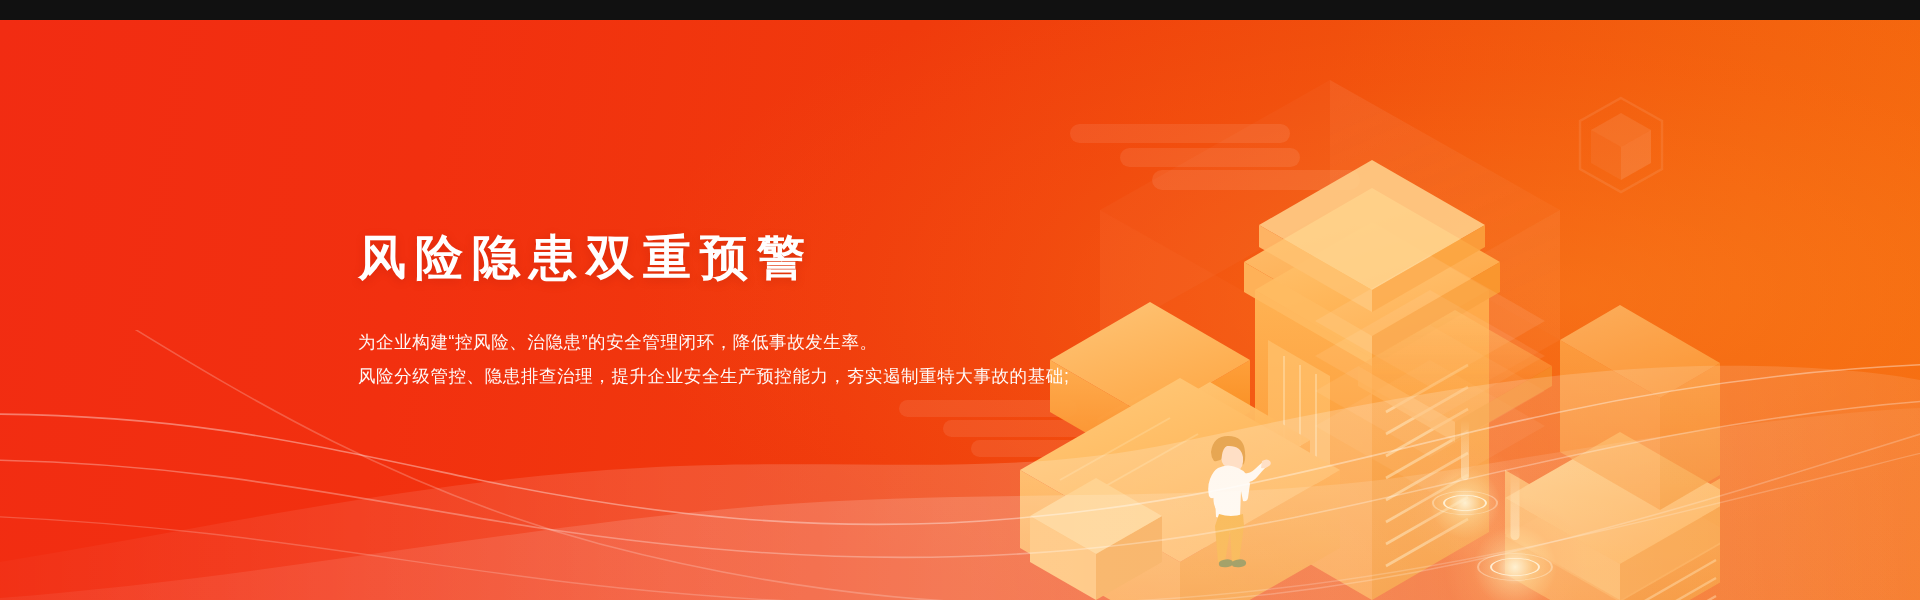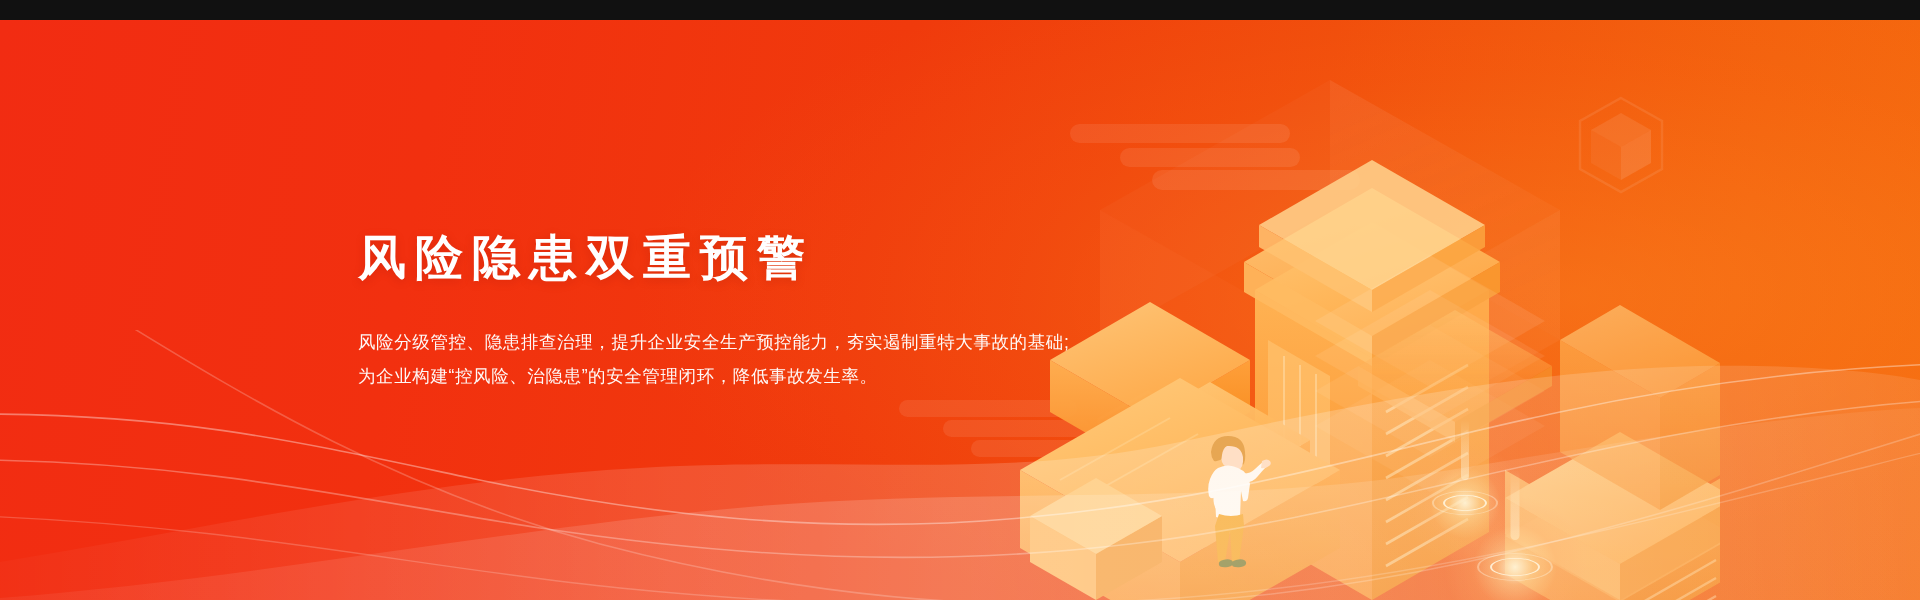--- a/index.html
+++ b/index.html
@@ -321,18 +321,18 @@
 
     <path d="M-20 84 C180 84 300 112 470 148 C640 184 820 206 1020 188 C1230 170 1380 120 1560 82 C1700 52 1830 38 1940 34" fill="none" stroke="rgba(255,255,255,0.38)" stroke-width="1.6"></path>
     <path d="M-20 130 C200 132 360 170 540 198 C740 228 930 238 1130 214 C1320 192 1480 140 1680 104 C1790 84 1880 74 1940 70" fill="none" stroke="rgba(255,255,255,0.30)" stroke-width="1.6"></path>
     <path d="M120 -10 C250 70 400 160 600 214 C790 264 980 284 1180 272 C1380 260 1560 214 1740 160 C1830 132 1900 110 1940 98" fill="none" stroke="rgba(255,255,255,0.22)" stroke-width="1.6"></path>
     <path d="M-20 186 C240 196 420 238 620 258 C840 280 1060 284 1280 258 C1490 234 1680 182 1870 136 C1900 128 1925 122 1940 119" fill="none" stroke="rgba(255,255,255,0.20)" stroke-width="1.4"></path>
   </svg>
 
   <div id="copy">
     <h1 id="headline">风险隐患双重预警</h1>
     <div id="subcopy">
+      <div class="subline">为企业构建“控风险、治隐患”的安全管理闭环，降低事故发生率。</div>
       <div class="subline">风险分级管控、隐患排查治理，提升企业安全生产预控能力，夯实遏制重特大事故的基础;</div>
-      <div class="subline">为企业构建“控风险、治隐患”的安全管理闭环，降低事故发生率。</div>
     </div>
   </div>
 
 </div>
 
 </body></html>

